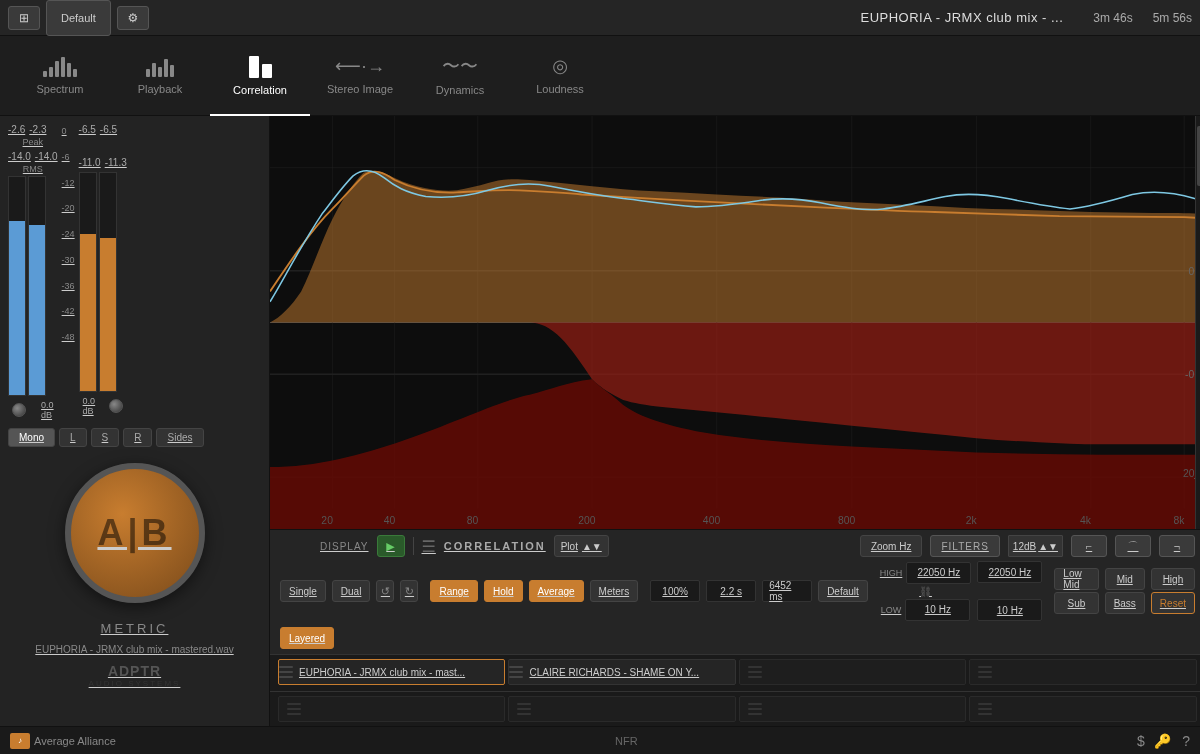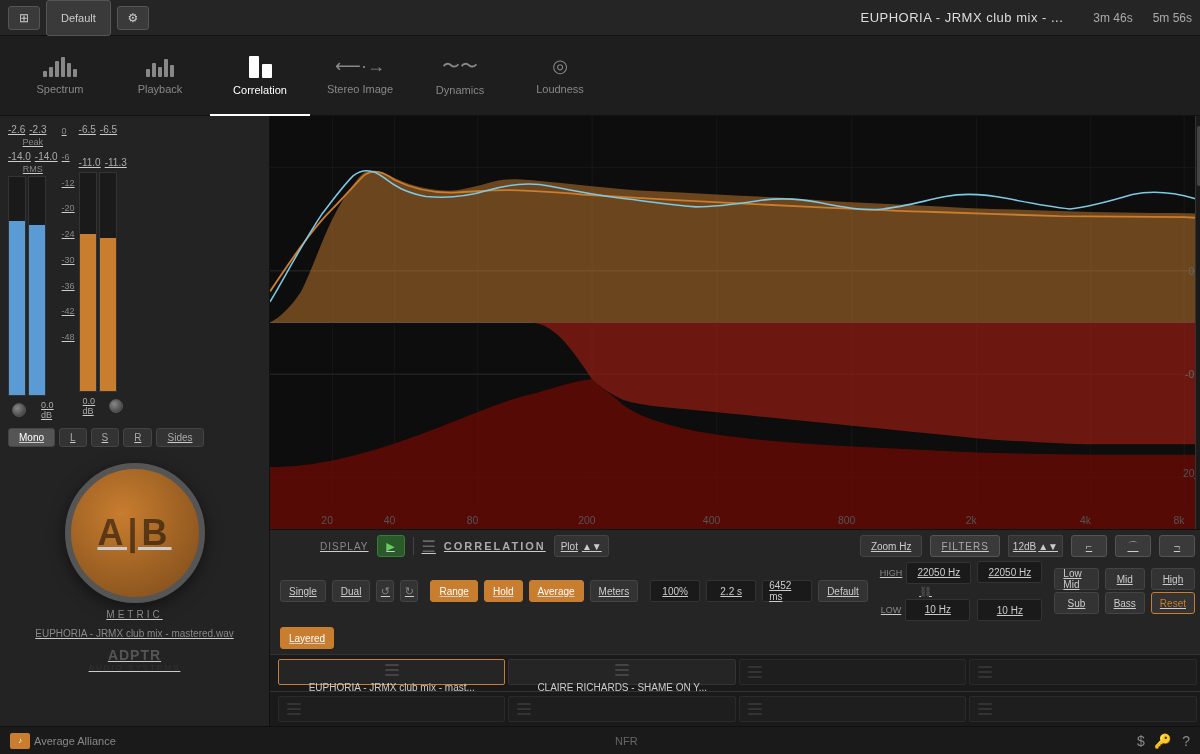--- a/index.html
+++ b/index.html
@@ -233,23 +233,23 @@
       align-items: center;
       justify-content: center;
       font-size: 36px;
       font-weight: bold;
       color: rgba(0,0,0,0.5);
       letter-spacing: 4px;
       cursor: pointer;
       box-shadow: 0 4px 16px rgba(0,0,0,0.5);
     }
     .ab-label {
-      font-size: 10px;
+      font-size: 13px;
       color: #888;
-      margin-top: 6px;
+      margin-top: 18px;
       letter-spacing: 3px;
     }
     .file-name {
       font-size: 10px;
       color: #888;
       text-align: center;
       margin-top: 8px;
     }
     .adptr-logo {
       text-align: center;
@@ -421,21 +421,20 @@
       background: #252525;
       border: 1px solid #333;
       border-radius: 2px;
       padding: 4px 0;
       display: flex;
       align-items: center;
       gap: 6px;
       font-size: 10px;
       color: #ccc;
       height: 26px;
-      flex-direction: column;
     }
     .file-item.active {
       border-color: #c87d2f;
     }
     .file-item-empty {
       background: #1e1e1e;
       border: 1px solid #2a2a2a;
       border-radius: 2px;
       height: 26px;
       display: flex;

